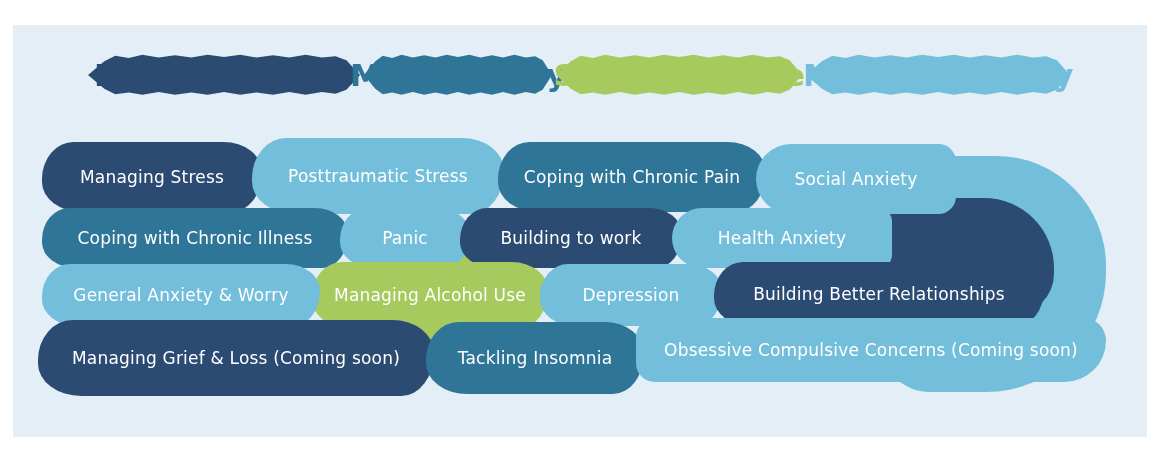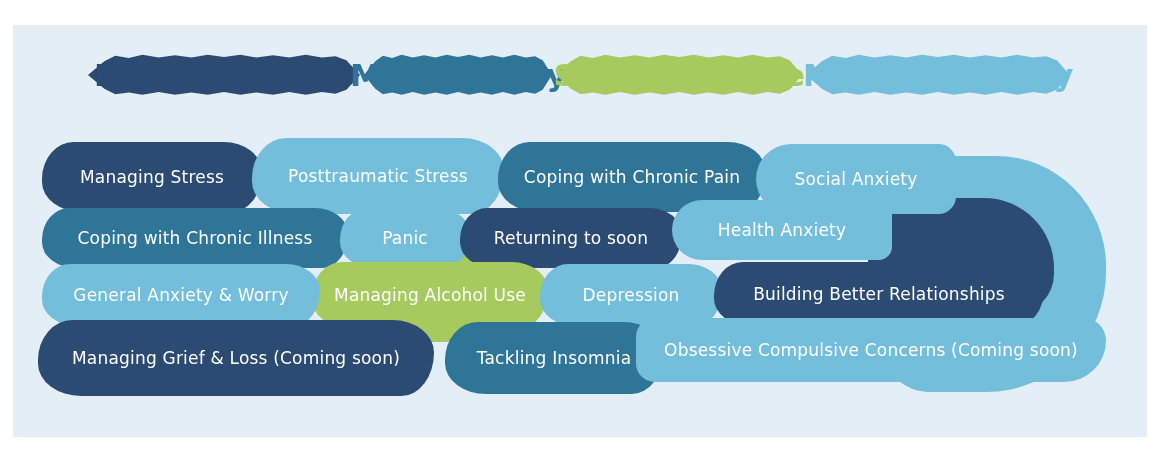--- a/index.html
+++ b/index.html
@@ -117,41 +117,41 @@
     <span class="chip-label">Coping with Chronic Illness</span>
   </div>
 
   <div class="chip lb" style="left:756px;top:144px;width:200px;height:70px;border-radius:40px 20px 20px 40px;">
     <span class="chip-label">Social Anxiety</span>
   </div>
   <div class="chip lb" style="left:340px;top:208px;width:130px;height:60px;">
     <span class="chip-label">Panic</span>
   </div>
   <div class="chip navy" style="left:460px;top:208px;width:222px;height:60px;">
-    <span class="chip-label">Returning to soon</span>
+    <span class="chip-label">Building to work</span>
   </div>
-  <div class="chip lb" style="left:672px;top:200px;width:220px;height:60px;border-radius:36px 16px 16px 36px;">
+  <div class="chip lb" style="left:672px;top:208px;width:220px;height:60px;border-radius:36px 16px 16px 36px;">
     <span class="chip-label">Health Anxiety</span>
   </div>
 
   <div class="chip green" style="left:312px;top:262px;width:236px;height:66px;">
     <span class="chip-label">Managing Alcohol Use</span>
   </div>
   <div class="chip lb" style="left:42px;top:264px;width:278px;height:62px;">
     <span class="chip-label">General Anxiety &amp; Worry</span>
   </div>
   <div class="chip lb" style="left:540px;top:264px;width:182px;height:62px;">
     <span class="chip-label">Depression</span>
   </div>
   <div class="chip navy" style="left:714px;top:262px;width:330px;height:64px;">
     <span class="chip-label">Building Better Relationships</span>
   </div>
 
   <div class="chip navy" style="left:38px;top:320px;width:396px;height:76px;">
     <span class="chip-label">Managing Grief &amp; Loss (Coming soon)</span>
   </div>
-  <div class="chip blue" style="left:445px;top:322px;width:218px;height:72px;">
+  <div class="chip blue" style="left:426px;top:322px;width:218px;height:72px;">
     <span class="chip-label">Tackling Insomnia</span>
   </div>
   <div class="chip lb" style="left:636px;top:318px;width:470px;height:64px;border-radius:50px 60px 110px 50px;">
     <span class="chip-label">Obsessive Compulsive Concerns (Coming soon)</span>
   </div>
 </div>
 
 </body></html>

